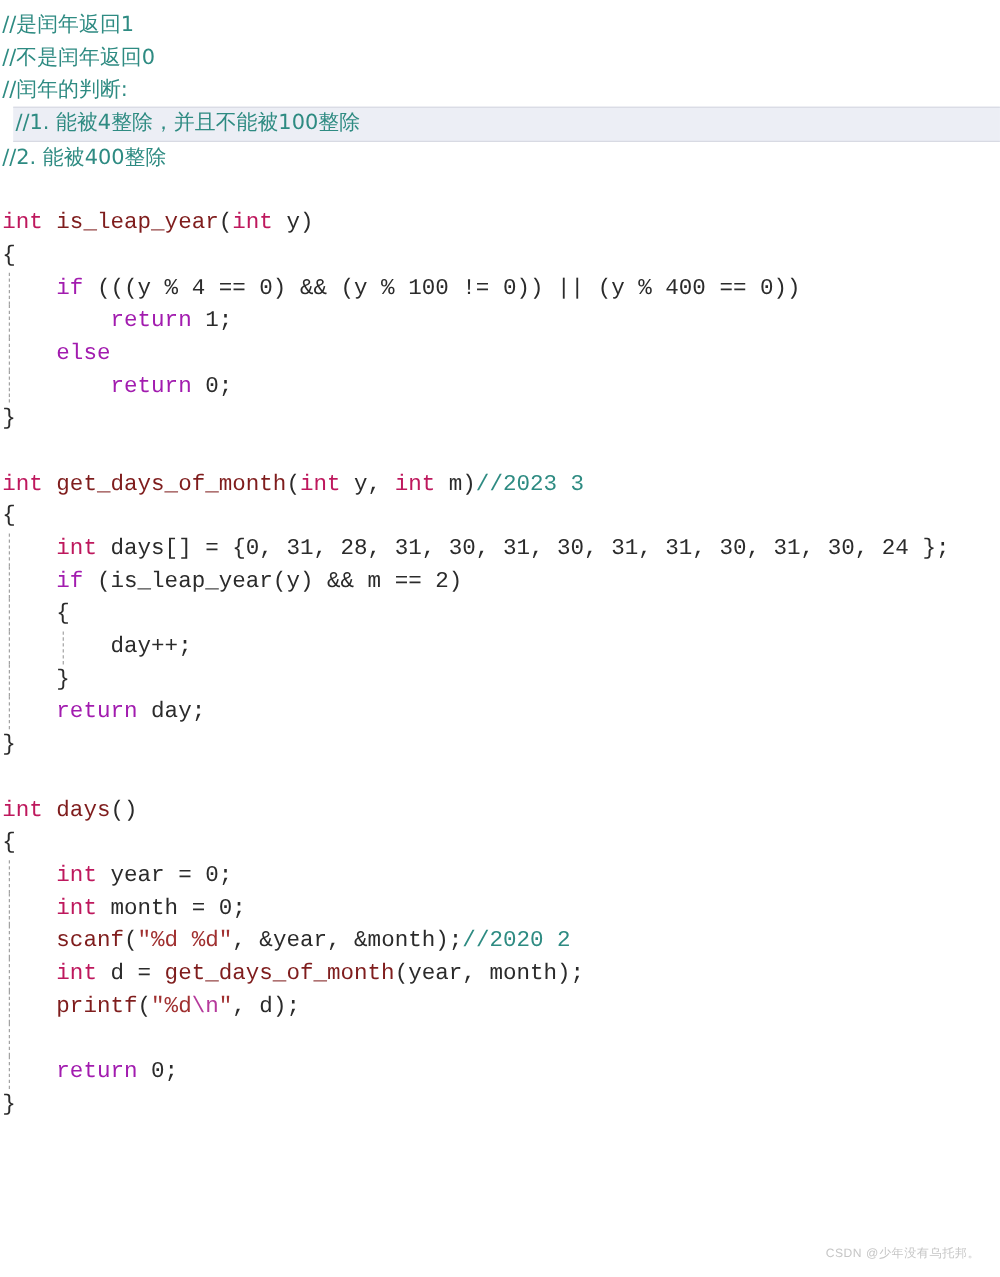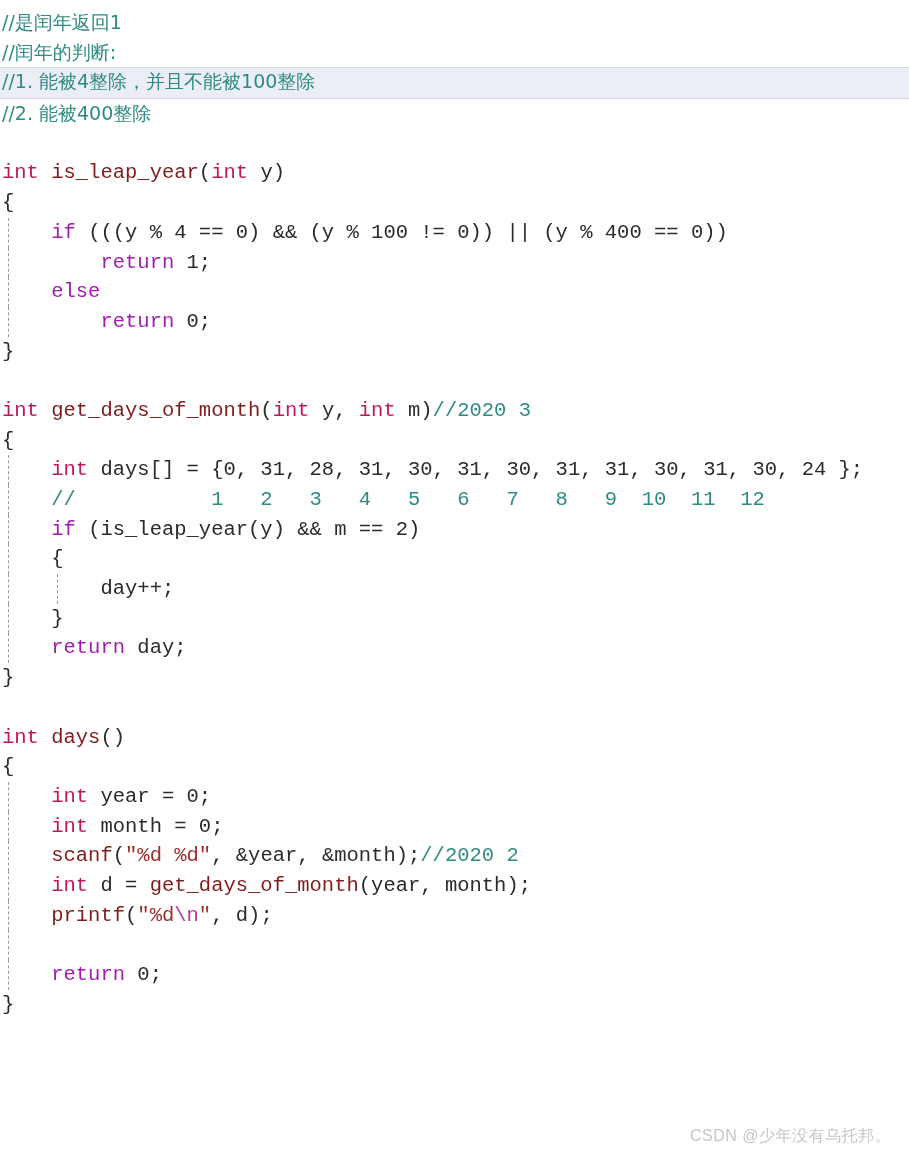--- a/index.html
+++ b/index.html
@@ -34,20 +34,21 @@
     padding-left: 2px;
     letter-spacing: 0px;
   }
 
   .code-line.highlight {
     background: #eceef5;
     border-top: 1px solid #d5d8e2;
     border-bottom: 1px solid #d5d8e2;
     height: 29.7px;
     line-height: 27.7px;
+    margin-left: 12px;
   }
 
   
   .code-line.guide1::before {
     content: "";
     position: absolute;
     left: 8px;
     top: 0;
     bottom: 0;
     width: 0;
@@ -72,33 +73,34 @@
   .id  { color: #2b2b2b; }              
   .br  { color: #2b2b2b; }              
 
   .cjk { font-family: "DejaVu Sans", "Liberation Sans", sans-serif; font-size: 19px; text-align: right; }
 
   #watermark {
     position: absolute;
     right: 18px;
     bottom: 14px;
     font-family: "Liberation Sans", "DejaVu Sans", sans-serif;
-    font-size: 16px;
+    font-size: 11px;
     color: #c6c6c6;
     letter-spacing: 0.5px;
     white-space: pre;
   }
 </style>
 </head>
 <body>
 
 <div id="editor">
 
   <div class="code-line"><span class="cm cjk">//是闰年返回1</span></div>
 
+  <div class="code-line"><span class="cm cjk">//不是闰年返回0</span></div>
 
   <div class="code-line"><span class="cm cjk">//闰年的判断:</span></div>
 
   <div class="code-line highlight"><span class="cm cjk">//1. 能被4整除，并且不能被100整除</span></div>
 
   <div class="code-line"><span class="cm cjk">//2. 能被400整除</span></div>
 
   <div class="code-line">&nbsp;</div>
 
   <div class="code-line"><span class="ty">int</span><span class="id"> </span><span class="fn">is_leap_year</span><span class="id">(</span><span class="ty">int</span><span class="id"> </span><span class="id">y)</span></div>
@@ -110,27 +112,26 @@
   <div class="code-line guide1"><span class="id">        </span><span class="kw">return</span><span class="id"> </span><span class="id">1;</span></div>
 
   <div class="code-line guide1"><span class="id">    </span><span class="kw">else</span></div>
 
   <div class="code-line guide1"><span class="id">        </span><span class="kw">return</span><span class="id"> </span><span class="id">0;</span></div>
 
   <div class="code-line"><span class="br">}</span></div>
 
   <div class="code-line">&nbsp;</div>
 
-  <div class="code-line"><span class="ty">int</span><span class="id"> </span><span class="fn">get_days_of_month</span><span class="id">(</span><span class="ty">int</span><span class="id"> y, </span><span class="ty">int</span><span class="id"> m)</span><span class="cm">//2020 3</span></div>
+  <div class="code-line"><span class="ty">int</span><span class="id"> </span><span class="fn">get_days_of_month</span><span class="id">(</span><span class="ty">int</span><span class="id"> y, </span><span class="ty">int</span><span class="id"> m)</span><span class="cm">//2023 3</span></div>
 
   <div class="code-line"><span class="br">{</span></div>
 
   <div class="code-line guide1"><span class="id">    </span><span class="ty">int</span><span class="id"> days[] = {0, 31, 28, 31, 30, 31, 30, 31, 31, 30, 31, 30, 24 };</span></div>
 
-  <div class="code-line guide1"><span class="id">    </span><span class="cm">//           1   2   3   4   5   6   7   8   9  10  11  12</span></div>
 
 
 
   <div class="code-line guide1"><span class="id">    </span><span class="kw">if</span><span class="id"> (is_leap_year(y) &amp;&amp; m == 2)</span></div>
 
   <div class="code-line guide1"><span class="id">    </span><span class="br">{</span></div>
 
   <div class="code-line guide1 guide2"><span class="id">        </span><span class="id">day++;</span></div>
 
   <div class="code-line guide1"><span class="id">    </span><span class="br">}</span></div>

